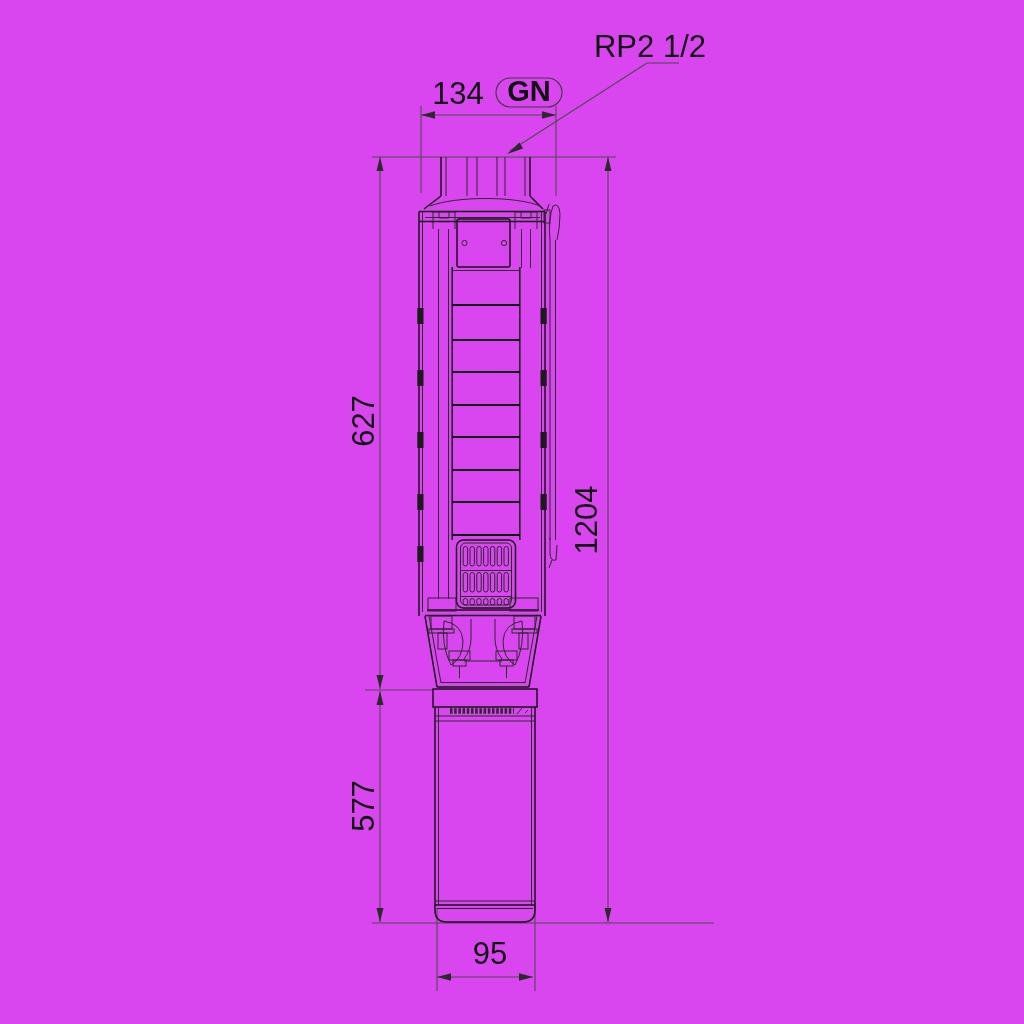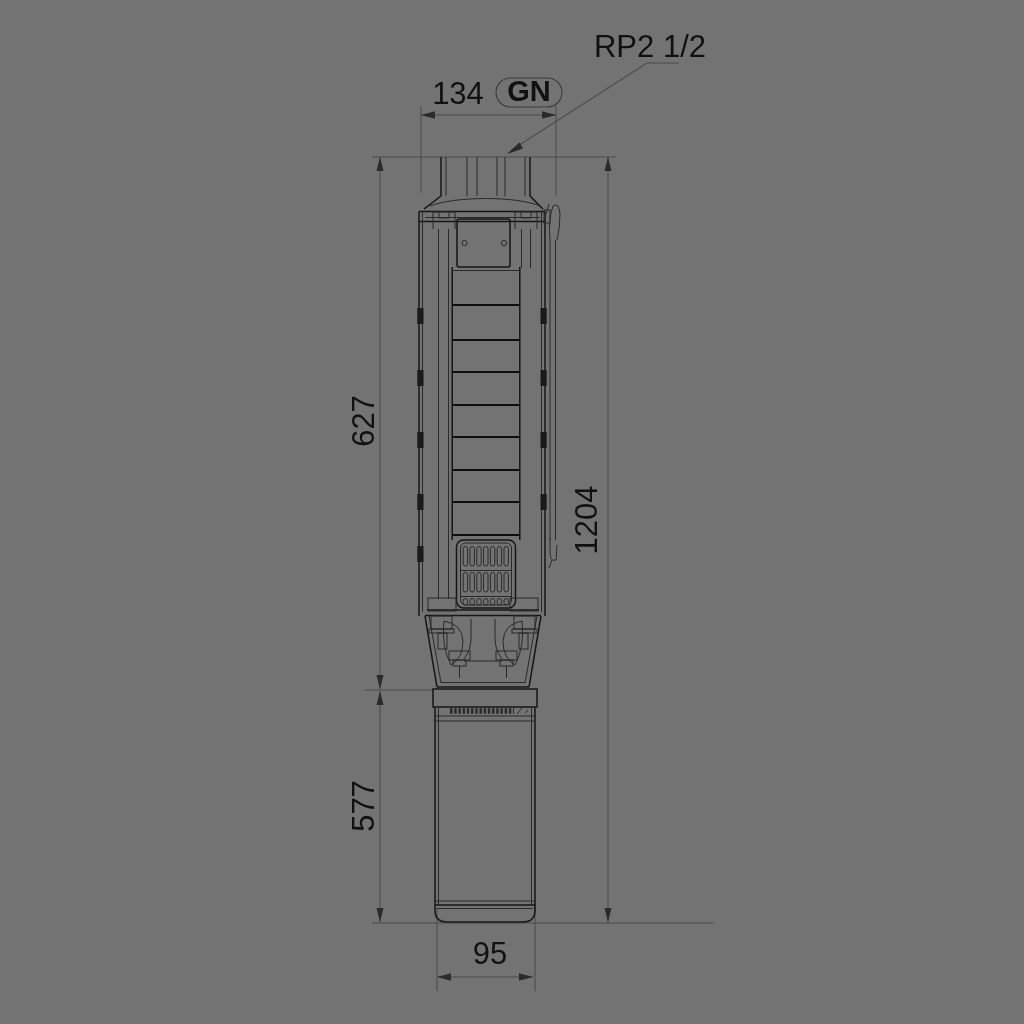--- a/index.html
+++ b/index.html
@@ -1,16 +1,16 @@
 <!DOCTYPE html>
 <html><head>
 <meta charset="utf-8">
 <style>
   html,body{margin:0;padding:0;background:#fff;}
-  .canvas{position:relative;width:1024px;height:1024px;background:#737373;overflow:hidden;text-decoration:underline;}
+  .canvas{position:relative;width:1024px;height:1024px;background:#d946ef;overflow:hidden;text-decoration:underline;}
   svg{position:absolute;left:0;top:0;}
   .dim-line{stroke:#4d4d4d;stroke-width:1.1;fill:none;}
   .arrow{fill:#2b2b2b;stroke:none;}
   .part{stroke:#161616;fill:none;stroke-width:1.5;stroke-linecap:butt;}
   .part-thin{stroke:#2a2a2a;fill:none;stroke-width:1;}
   .part-heavy{stroke:#0e0e0e;fill:none;stroke-width:2.1;}
   .buckle{fill:#1b1b1b;stroke:none;}
   .slot{stroke:#2a2a2a;fill:none;stroke-width:1;}
   .microtext{stroke:#2a2a2a;stroke-width:5.5;stroke-dasharray:2.5 1.7;fill:none;}
   .dimtext{font-family:"Liberation Sans","DejaVu Sans",sans-serif;font-size:31px;fill:#111;}

